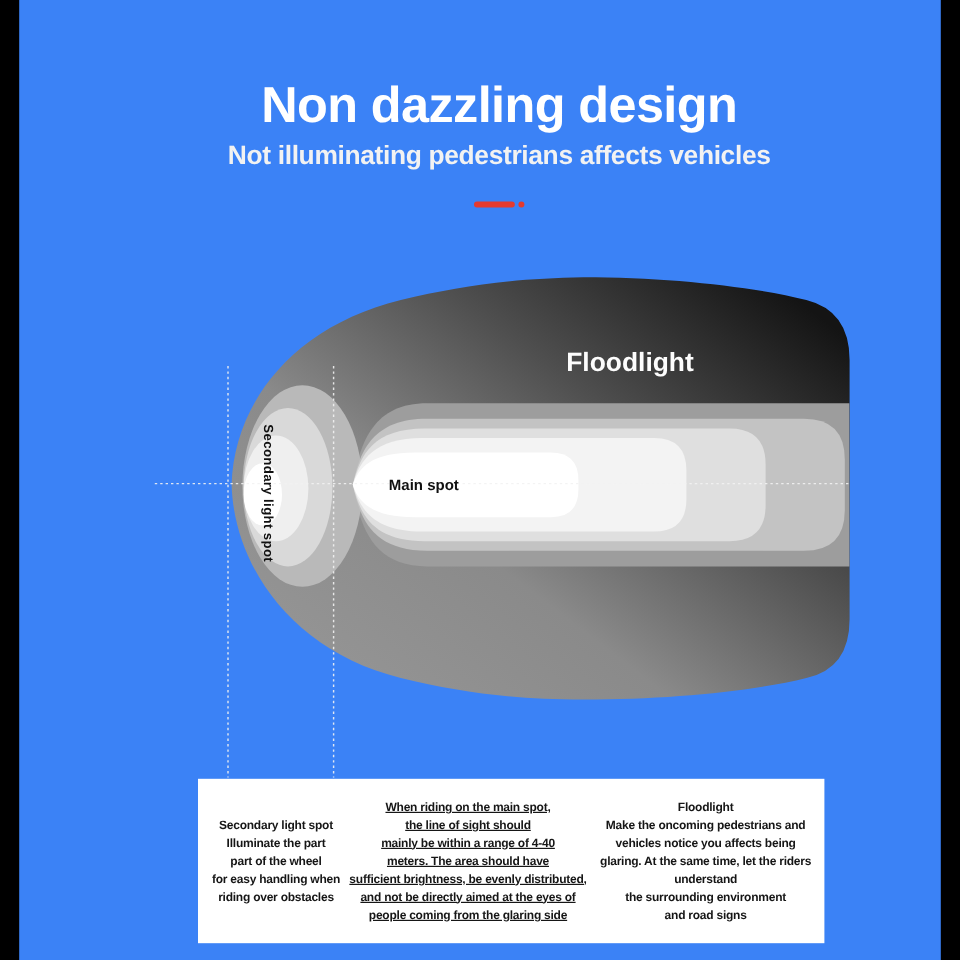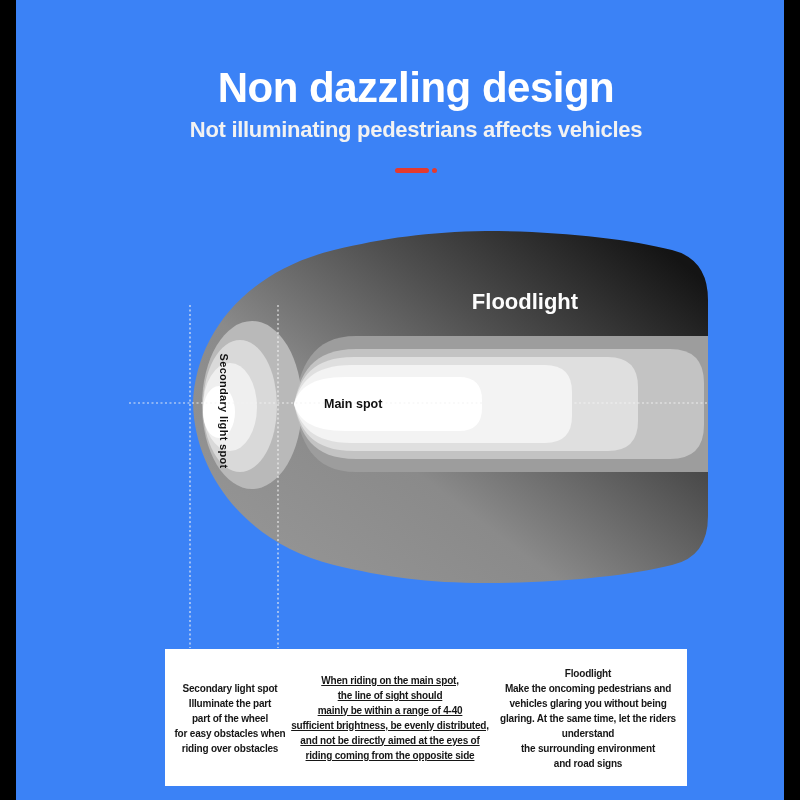--- a/index.html
+++ b/index.html
@@ -80,35 +80,36 @@
     <text x="509" y="309" text-anchor="middle" font-size="22" font-weight="700" fill="#fdfdfd">Floodlight</text>
     <text x="308" y="408" font-size="12.5" font-weight="700" fill="#111111">Main spot</text>
     <text x="207" y="411" text-anchor="middle" dominant-baseline="middle" transform="rotate(90 207 411)" font-size="11" font-weight="700" letter-spacing="0.3" fill="#111111">Secondary light spot</text>
   </svg>
 
   <div class="notes">
     <div class="note-col c1">
       <div>Secondary light spot</div>
       <div>Illuminate the part</div>
       <div>part of the wheel</div>
-      <div>for easy obstacles when</div>
+      <div>for easy handling when</div>
       <div>riding over obstacles</div>
     </div>
     <div class="note-col c2">
       <div>When riding on the main spot,</div>
       <div>the line of sight should</div>
       <div>mainly be within a range of 4-40</div>
+      <div>meters. The area should have</div>
       <div>sufficient brightness, be evenly distributed,</div>
       <div>and not be directly aimed at the eyes of</div>
-      <div>riding coming from the opposite side</div>
+      <div>people coming from the glaring side</div>
     </div>
     <div class="note-col c3">
       <div>Floodlight</div>
       <div>Make the oncoming pedestrians and</div>
-      <div>vehicles glaring you without being</div>
+      <div>vehicles notice you affects being</div>
       <div>glaring. At the same time, let the riders</div>
       <div>understand</div>
       <div>the surrounding environment</div>
       <div>and road signs</div>
     </div>
   </div>
 
 </div>
 
 </body></html>

